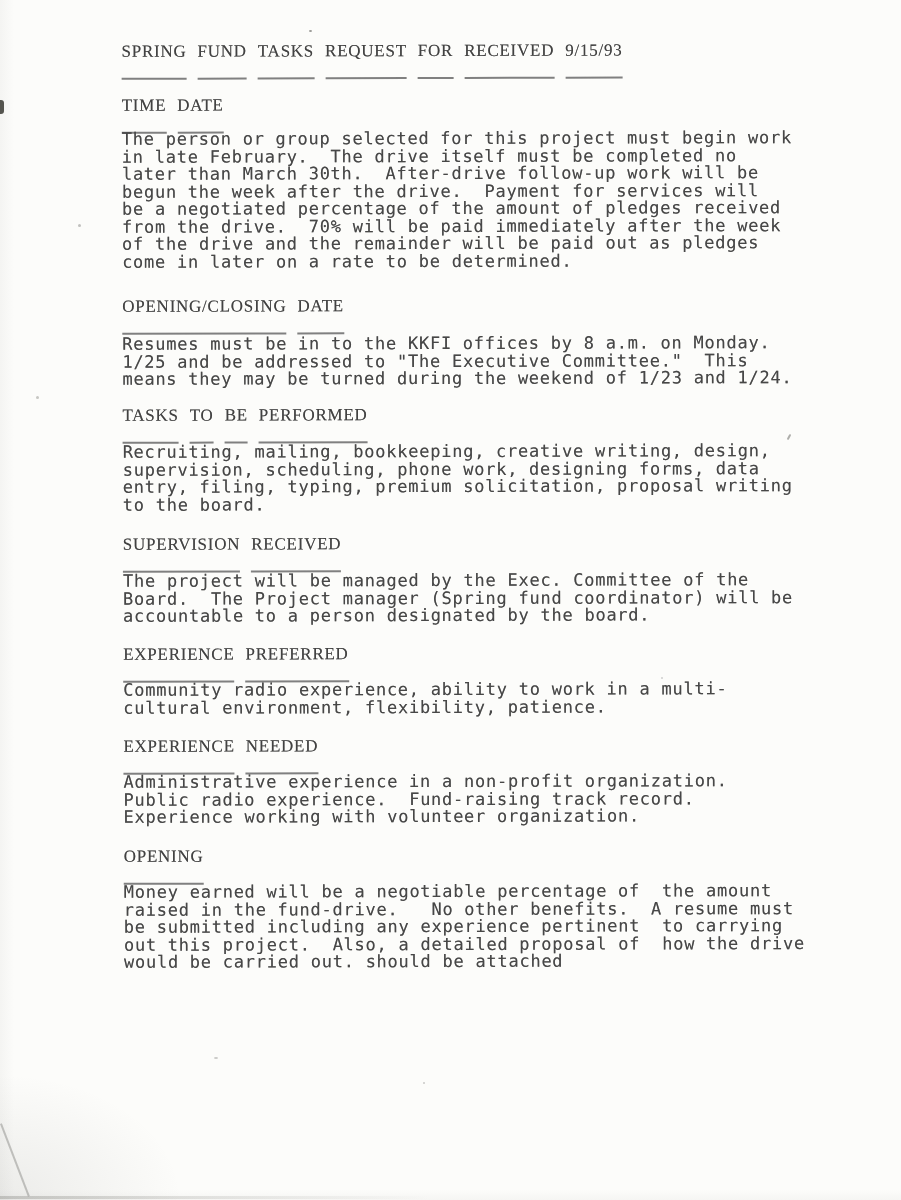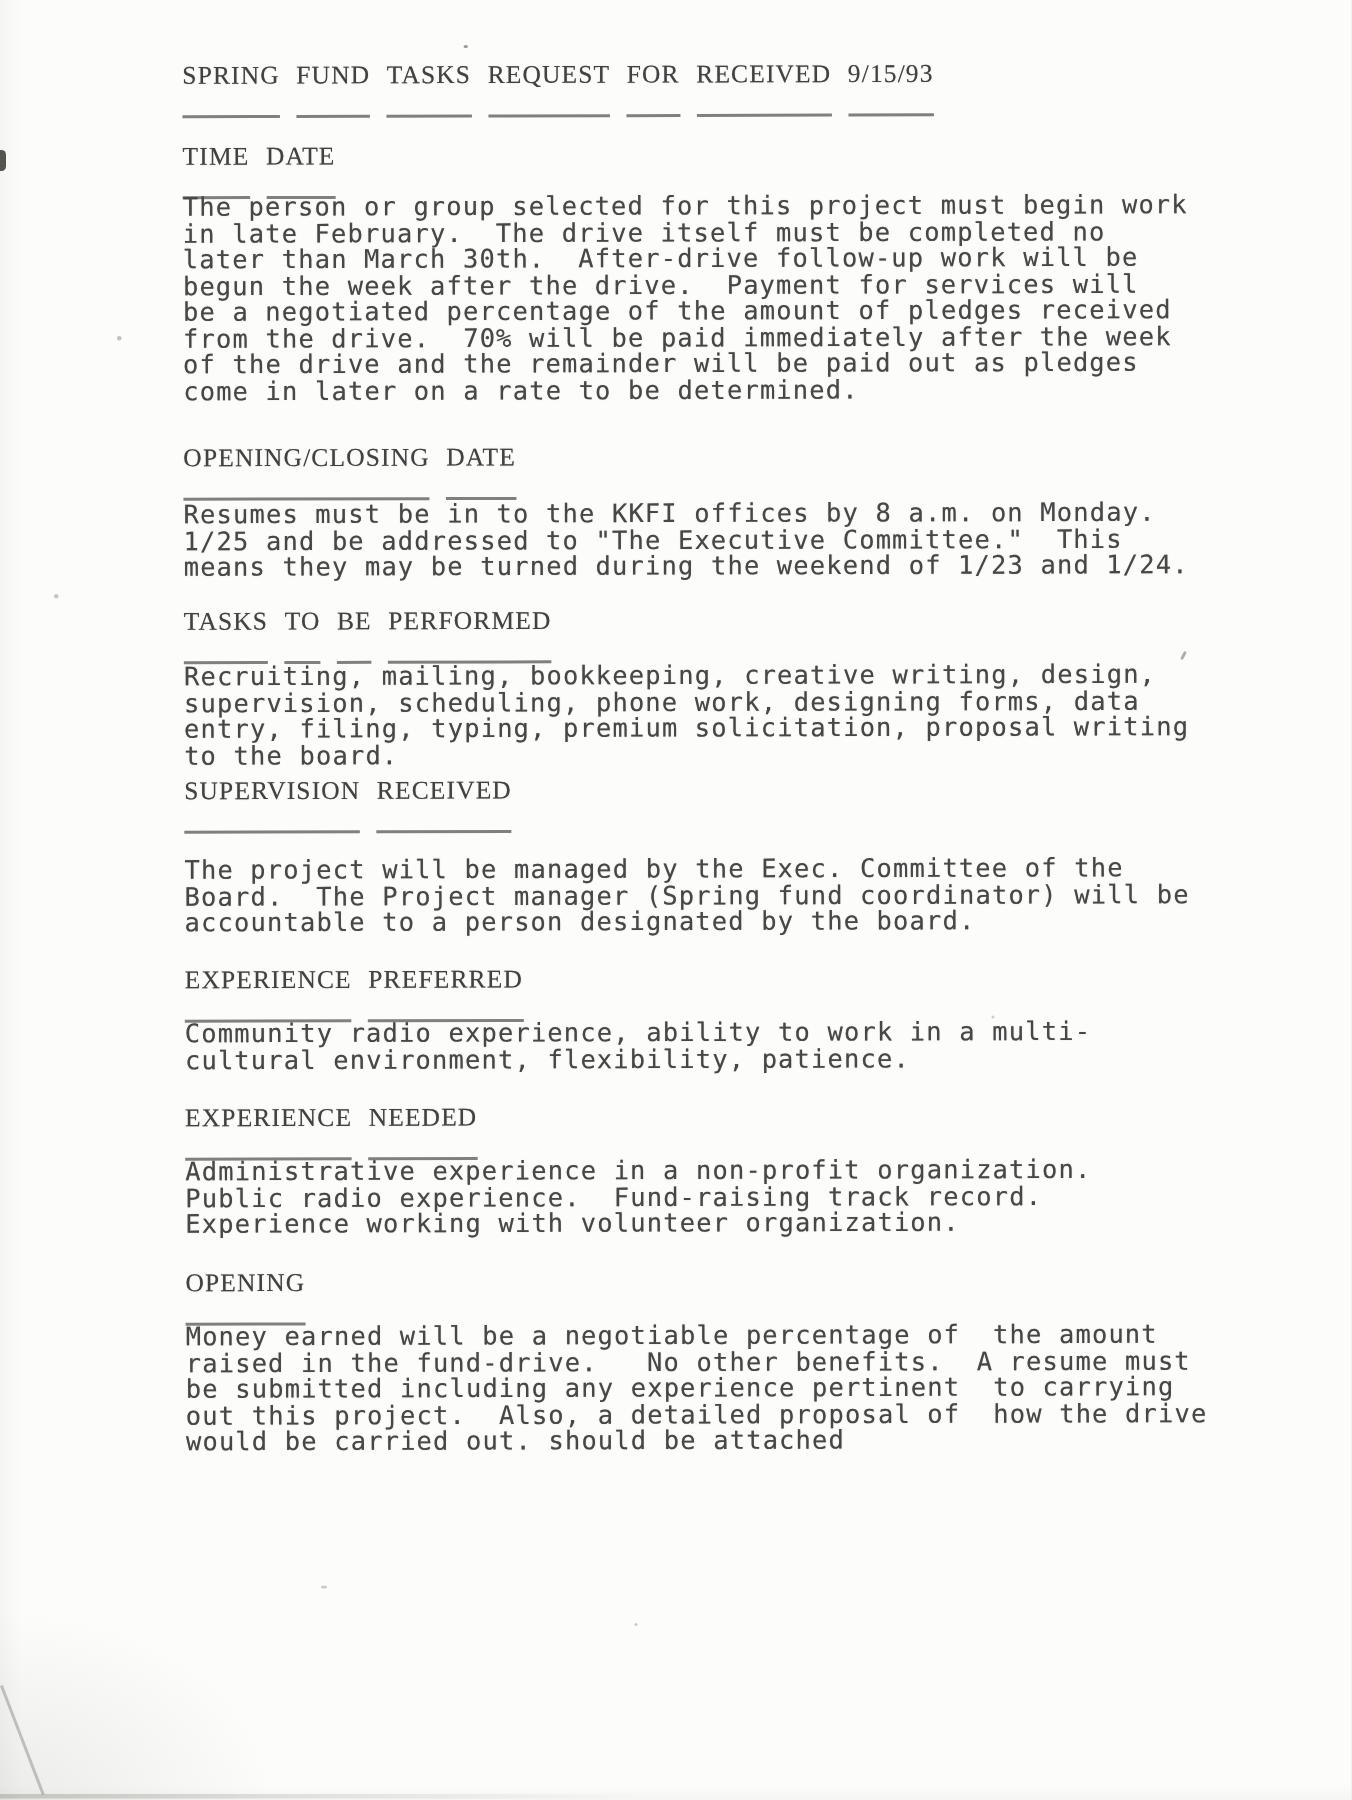--- a/index.html
+++ b/index.html
@@ -108,21 +108,21 @@
     <p class="abs para" style="top:335px">Resumes must be in to the KKFI offices by 8 a.m. on Monday.
 1/25 and be addressed to "The Executive Committee."  This
 means they may be turned during the weekend of 1/23 and 1/24.</p>
 
     <h2 class="abs heading" style="top:405px"><span class="uw">TASKS</span> <span class="uw">TO</span> <span class="uw">BE</span> <span class="uw">PERFORMED</span></h2>
     <p class="abs para" style="top:443px">Recruiting, mailing, bookkeeping, creative writing, design,
 supervision, scheduling, phone work, designing forms, data
 entry, filing, typing, premium solicitation, proposal writing
 to the board.</p>
 
-    <h2 class="abs heading" style="top:518px"><span class="uw">SUPERVISION</span> <span class="uw">RECEIVED</span></h2>
+    <h2 class="abs heading" style="top:534px"><span class="uw">SUPERVISION</span> <span class="uw">RECEIVED</span></h2>
     <p class="abs para" style="top:572px">The project will be managed by the Exec. Committee of the
 Board.  The Project manager (Spring fund coordinator) will be
 accountable to a person designated by the board.</p>
 
     <h2 class="abs heading" style="top:644px"><span class="uw">EXPERIENCE</span> <span class="uw">PREFERRED</span></h2>
     <p class="abs para" style="top:681px">Community radio experience, ability to work in a multi-
 cultural environment, flexibility, patience.</p>
 
     <h2 class="abs heading" style="top:736px"><span class="uw">EXPERIENCE</span> <span class="uw">NEEDED</span></h2>
     <p class="abs para" style="top:773px">Administrative experience in a non-profit organization.

